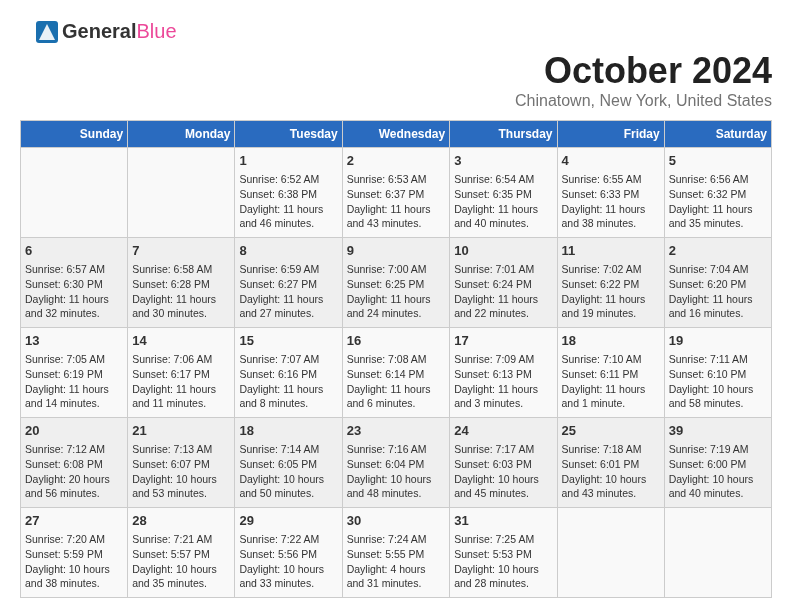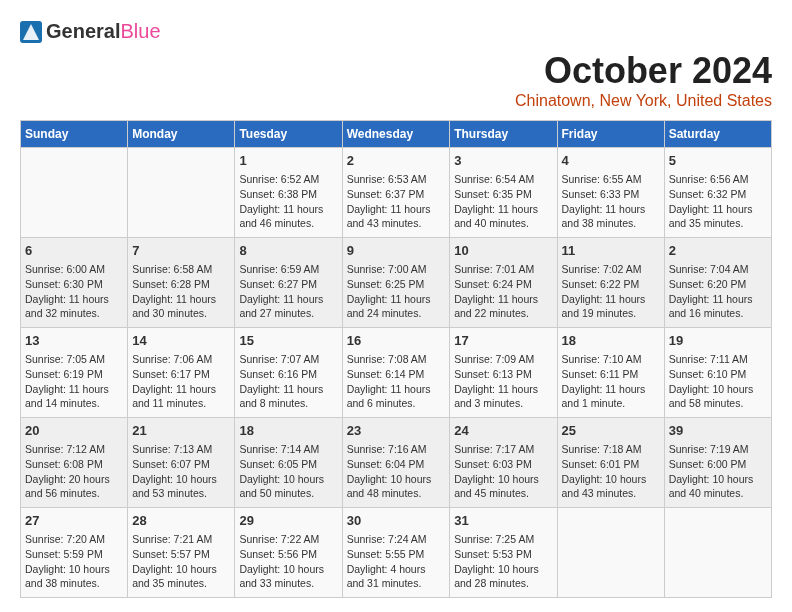--- a/index.html
+++ b/index.html
@@ -25,32 +25,32 @@
       text-align: right;
       margin-top: 30px;
     }
     .month-title {
       font-size: 36px;
       font-weight: bold;
       color: #222;
     }
     .location-title {
       font-size: 16px;
-      color: #c2410c;
+      color: #737373;
     }
     table {
       width: 100%;
       border-collapse: collapse;
       font-size: 11px;
     }
     thead tr th {
       background-color: #2a6bbf;
       color: #fff;
       padding: 6px 4px;
-      text-align: left;
+      text-align: right;
       font-size: 12px;
       font-weight: bold;
       border: 1px solid #ccc;
     }
     tbody tr td {
       border: 1px solid #ccc;
       vertical-align: top;
       padding: 4px 4px;
       min-height: 80px;
       height: 90px;
@@ -70,21 +70,21 @@
       font-weight: bold;
       display: block;
       margin-bottom: 2px;
     }
   </style>
 </head>
 <body>
 
 <div class="header-area">
   <div class="logo">
-    <div style="display:flex;align-items:flex-end;">
+    <div style="display:flex;align-items:flex-end;margin-left:16px;">
       <svg width="22" height="22" viewBox="0 0 22 22" style="margin-right:4px;">
         <rect x="0" y="0" width="22" height="22" rx="3" fill="#1a6faf"></rect>
         <polygon points="11,3 19,19 3,19" fill="white" opacity="0.9"></polygon>
       </svg>
       <span style="font-size:20px;font-weight:bold;color:#333;">General</span>
       <span style="font-size:20px;font-weight:normal;color:#ec4899;">Blue</span>
     </div>
   </div>
   <div class="title-area">
     <div class="month-title">October 2024</div>
@@ -135,21 +135,21 @@
         <td>
           <span class="day-number">5</span>
           <div>Sunrise: 6:56 AM</div>
           <div>Sunset: 6:32 PM</div>
           <div>Daylight: 11 hours and 35 minutes.</div>
         </td>
       </tr>
       <tr>
         <td>
           <span class="day-number">6</span>
-          <div>Sunrise: 6:00 AM</div>
+          <div>Sunrise: 6:57 AM</div>
           <div>Sunset: 6:30 PM</div>
           <div>Daylight: 11 hours and 32 minutes.</div>
         </td>
         <td>
           <span class="day-number">7</span>
           <div>Sunrise: 6:58 AM</div>
           <div>Sunset: 6:28 PM</div>
           <div>Daylight: 11 hours and 30 minutes.</div>
         </td>
         <td>

